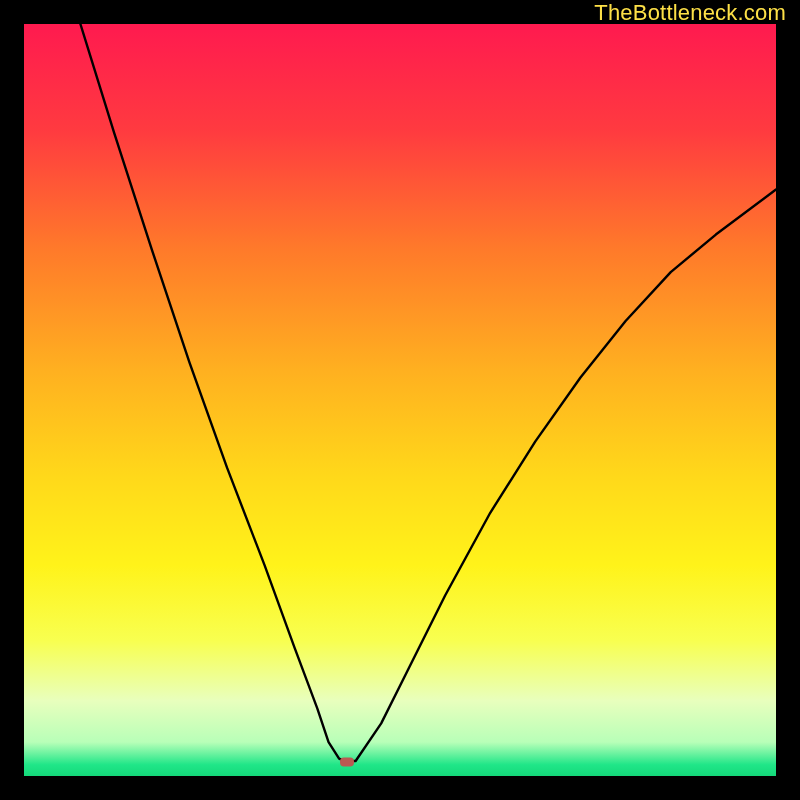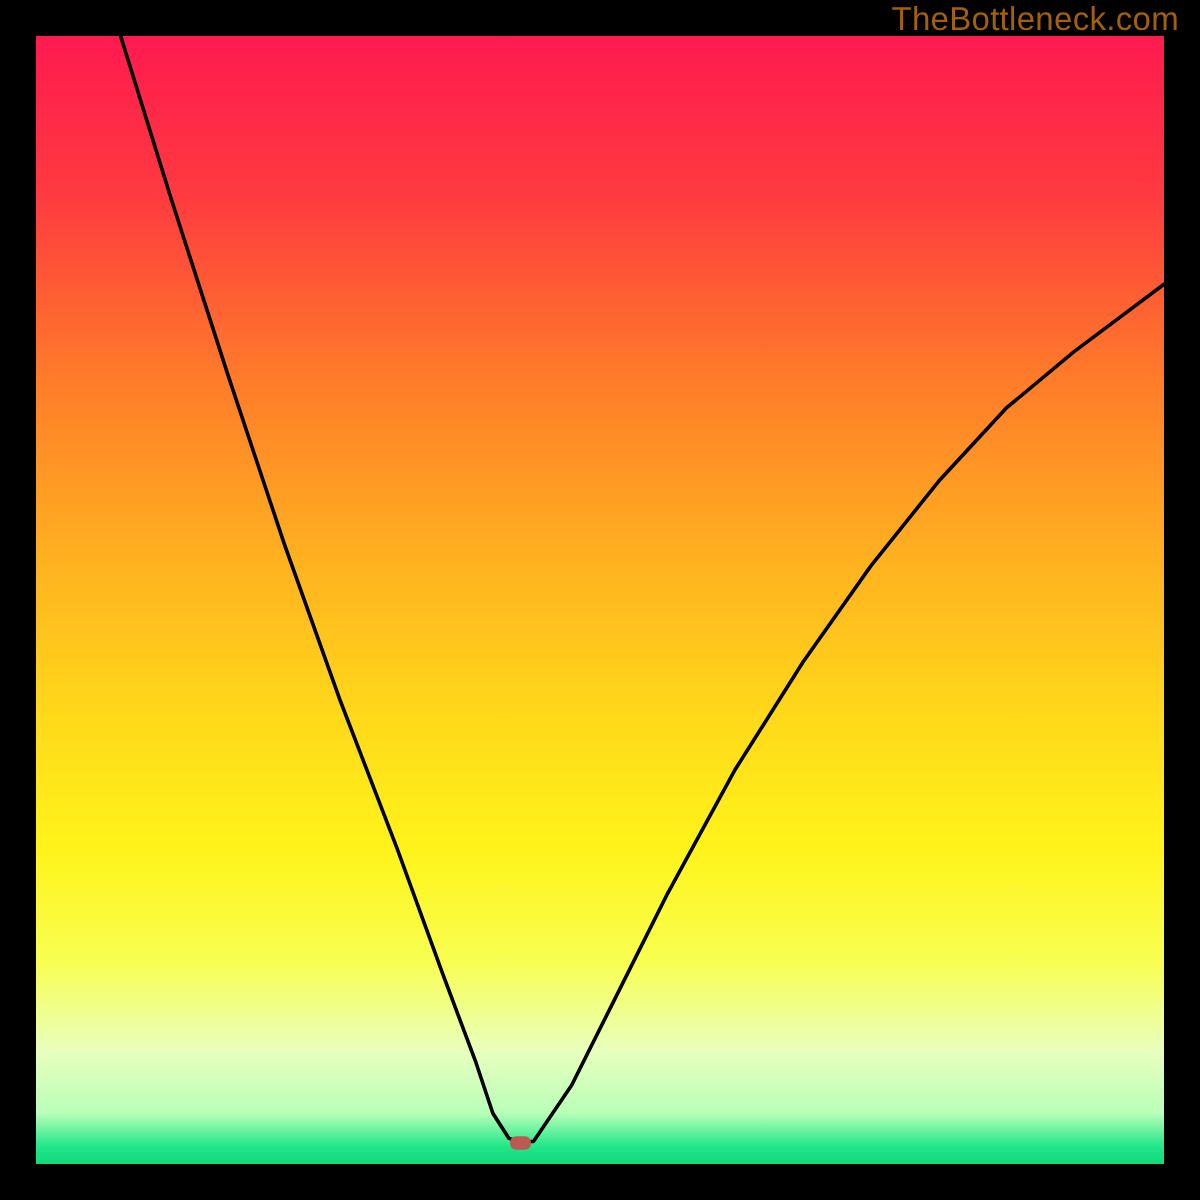--- a/index.html
+++ b/index.html
@@ -14,21 +14,21 @@
   .frame {
     position: relative;
     width: 800px;
     height: 800px;
     background: #000;
   }
   .watermark {
     position: absolute;
     top: 2px;
     right: 14px;
-    color: #a16207;
+    color: #fde047;
     font-size: 22px;
     line-height: 22px;
     font-weight: 400;
     z-index: 10;
     letter-spacing: 0.2px;
   }
   .plot-area {
     position: absolute;
     left: 24px;
     top: 24px;

